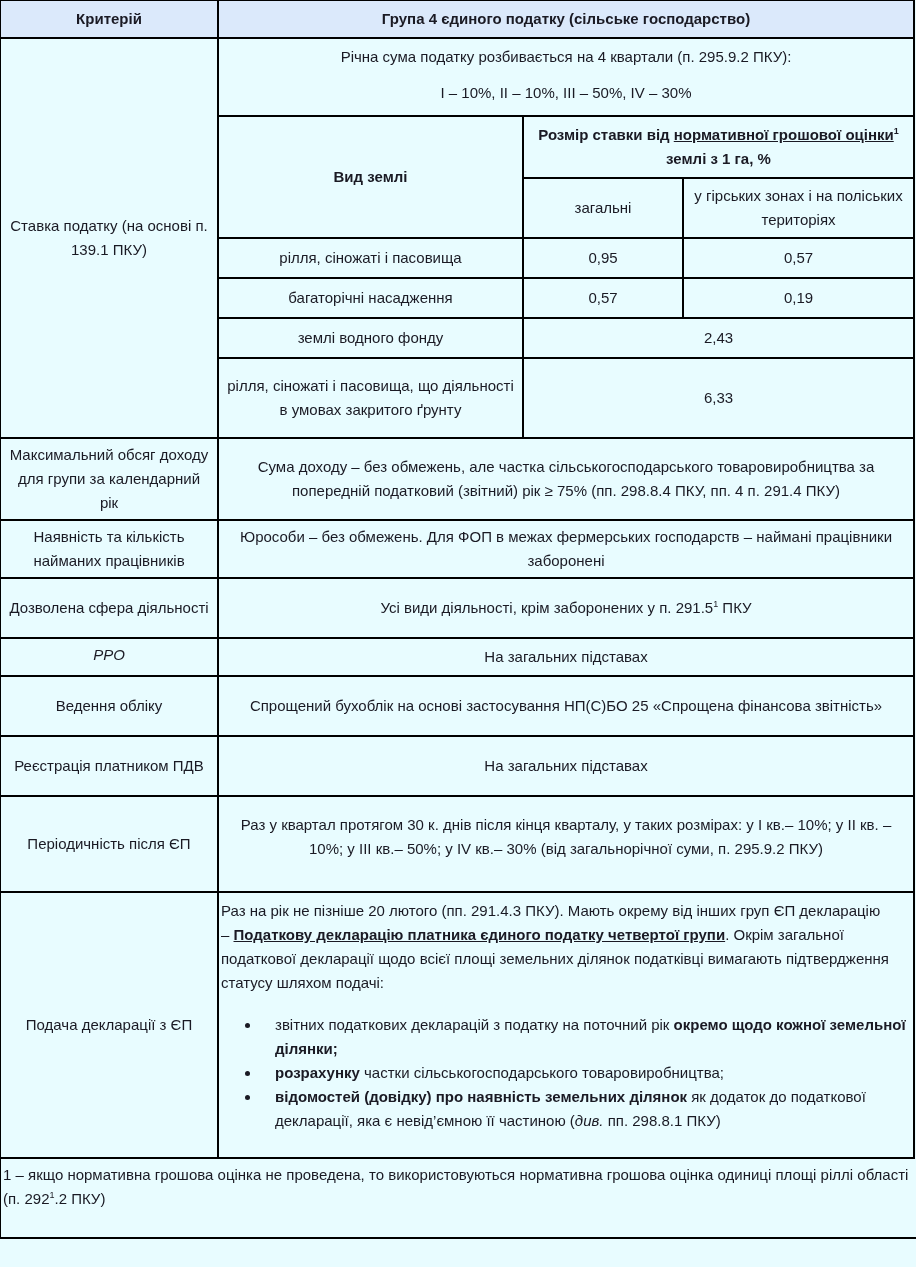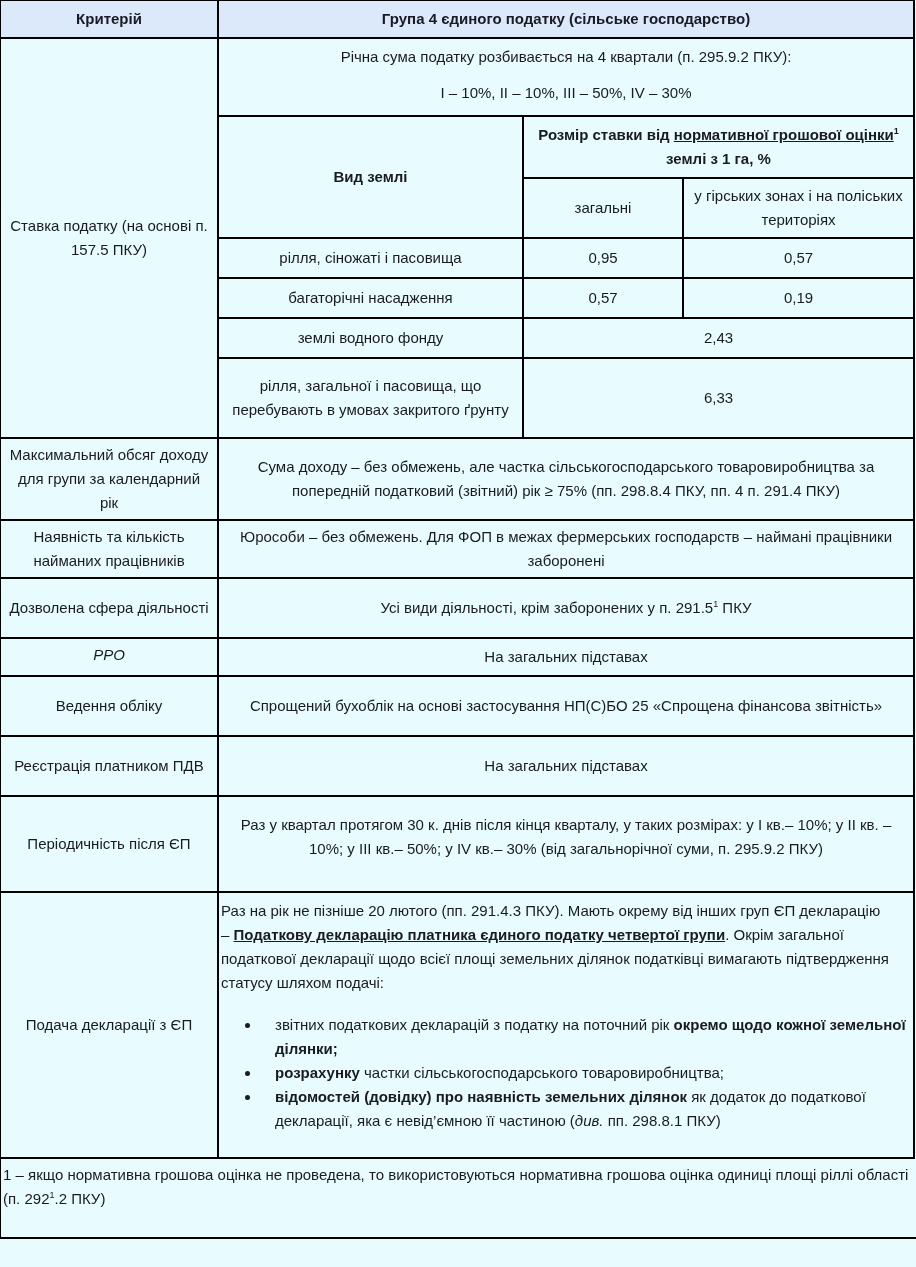--- a/index.html
+++ b/index.html
@@ -35,21 +35,21 @@
       <col>
     </colgroup>
   <thead>
     <tr>
       <th>Критерій</th>
       <th>Група 4 єдиного податку (сільське господарство)</th>
     </tr>
   </thead>
   <tbody>
     <tr>
-      <td class="crit">Ставка податку (на основі п. 157.5 ПКУ)</td>
+      <td class="crit">Ставка податку (на основі п. 139.1 ПКУ)</td>
       <td class="nested-host">
         <div class="intro">
           <p>Річна сума податку розбивається на 4 квартали (п. 295.9.2 ПКУ):</p>
           <p>I – 10%, II – 10%, III – 50%, IV – 30%</p>
         </div>
         <table class="inner">
           <colgroup>
               <col style="width:304px">
               <col style="width:160px">
               <col>
@@ -73,21 +73,21 @@
           <tr>
             <td style="height:32px;">багаторічні насадження</td>
             <td>0,57</td>
             <td>0,19</td>
           </tr>
           <tr>
             <td style="height:32px;margin-left:8px;">землі водного фонду</td>
             <td colspan="2">2,43</td>
           </tr>
           <tr>
-            <td style="height:72px;">рілля, загальної і пасовища, що перебувають в умовах закритого ґрунту</td>
+            <td style="height:72px;">рілля, сіножаті і пасовища, що діяльності в умовах закритого ґрунту</td>
             <td colspan="2">6,33</td>
           </tr>
         </tbody>
           </table>
       </td>
     </tr>
 
     <tr>
       <td class="crit">Максимальний обсяг доходу для групи за календарний рік</td>
       <td style="height:70px;">Сума доходу – без обмежень, але частка сільськогосподарського товаровиробництва за попередній податковий (звітний) рік ≥ 75% (пп. 298.8.4 ПКУ, пп. 4 п. 291.4 ПКУ)</td>

